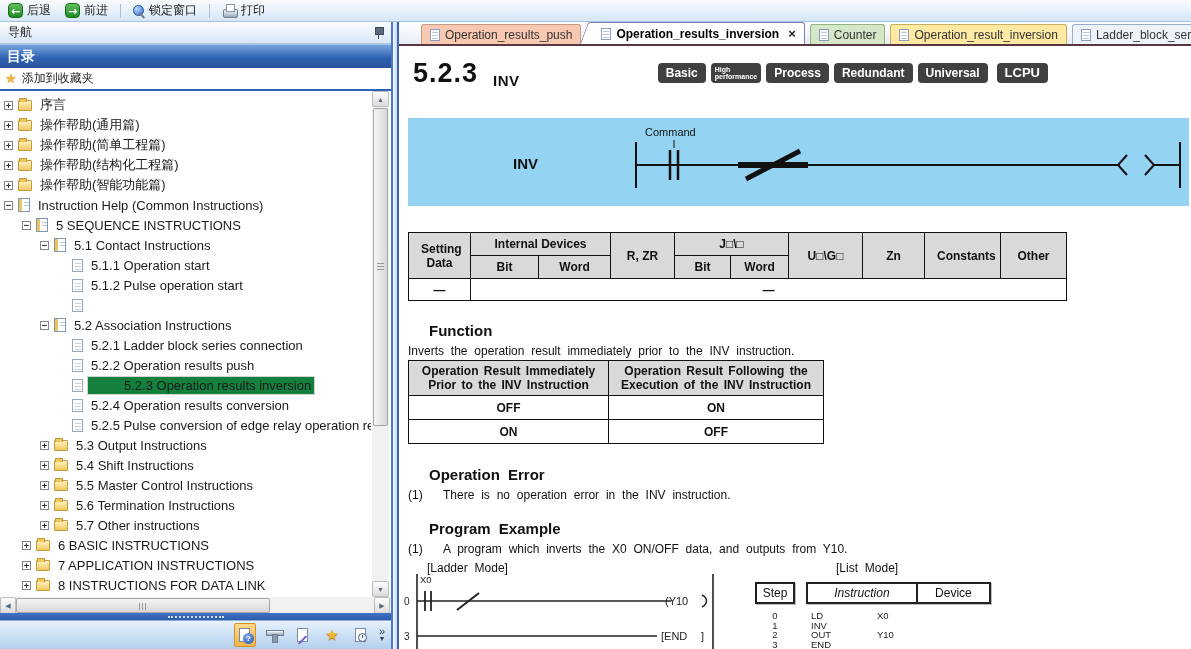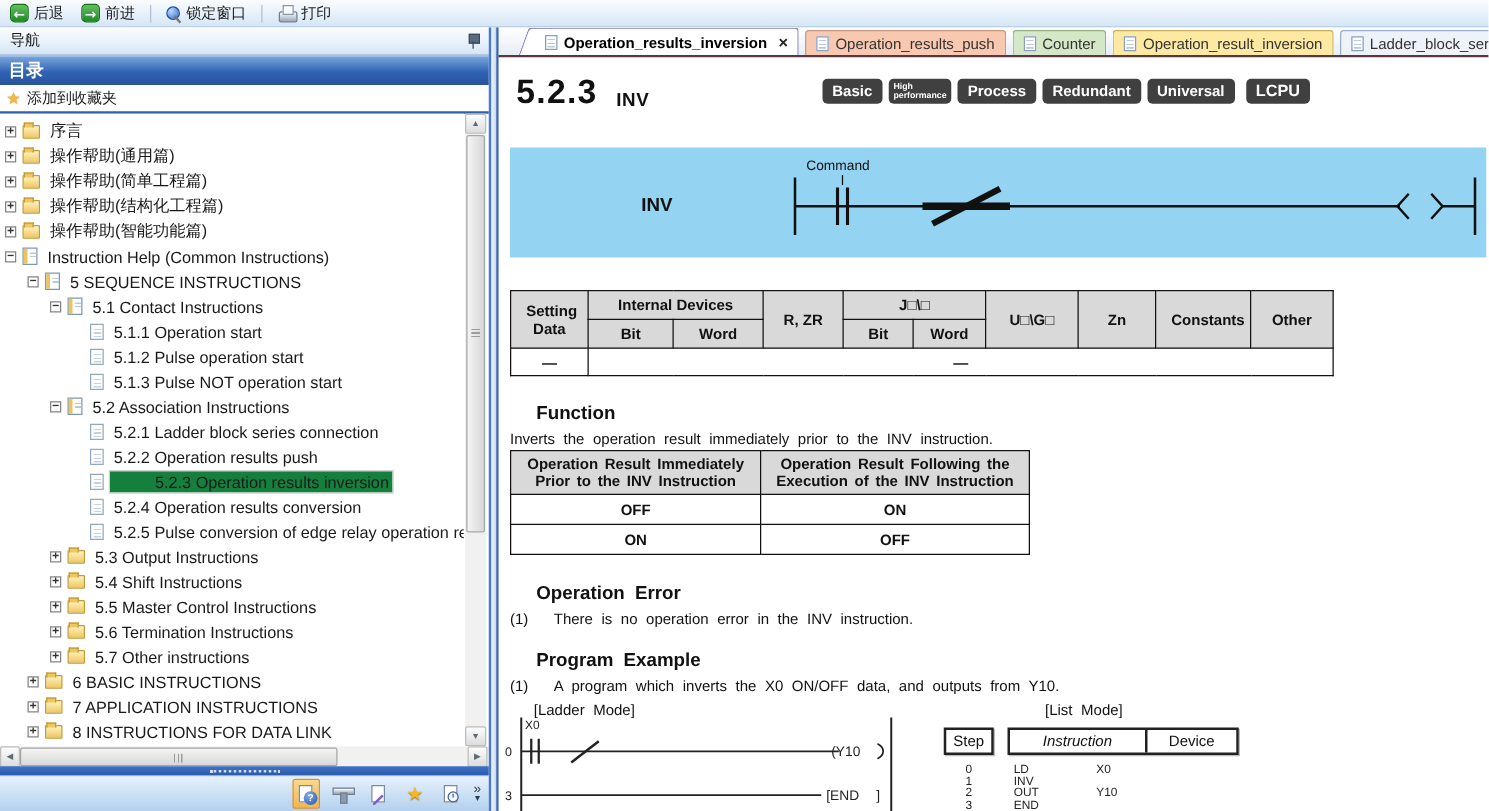--- a/index.html
+++ b/index.html
@@ -245,21 +245,20 @@
           <span class="tlabel">5.1.1 Operation start</span>
         </div>
       <div class="trow lv3">
           <span class="exp hidden"></span>
           <span class="ic ic-page"></span>
           <span class="tlabel">5.1.2 Pulse operation start</span>
         </div>
       <div class="trow lv3">
           <span class="exp hidden"></span>
           <span class="ic ic-page"></span>
-          <span class="tlabel">5.1.3 Pulse NOT operation start</span>
         </div>
       <div class="trow lv2">
           <span class="exp">−</span>
           <span class="ic ic-book"></span>
           <span class="tlabel">5.2 Association Instructions</span>
         </div>
       <div class="trow lv3">
           <span class="exp hidden"></span>
           <span class="ic ic-page"></span>
           <span class="tlabel">5.2.1 Ladder block series connection</span>
@@ -364,28 +363,28 @@
         <span>»</span>
         <span class="caret">▾</span>
       </div>
     </div>
   </div>
 
   <div class="pane-divider"></div>
 
   <div class="right-pane">
     <div class="tabstrip">
+      <div class="tab c-push">
+        <span class="tab-doc"></span>
+        <span>Operation_results_push</span>
+      </div>
       <div class="tab active">
         <span class="tab-doc"></span>
         <span>Operation_results_inversion</span>
         <span class="close">×</span>
-      </div>
-      <div class="tab c-push">
-        <span class="tab-doc"></span>
-        <span>Operation_results_push</span>
       </div>
       <div class="tab c-counter">
         <span class="tab-doc"></span>
         <span>Counter</span>
       </div>
       <div class="tab c-inv">
         <span class="tab-doc"></span>
         <span>Operation_result_inversion</span>
       </div>
       <div class="tab c-ladder">

